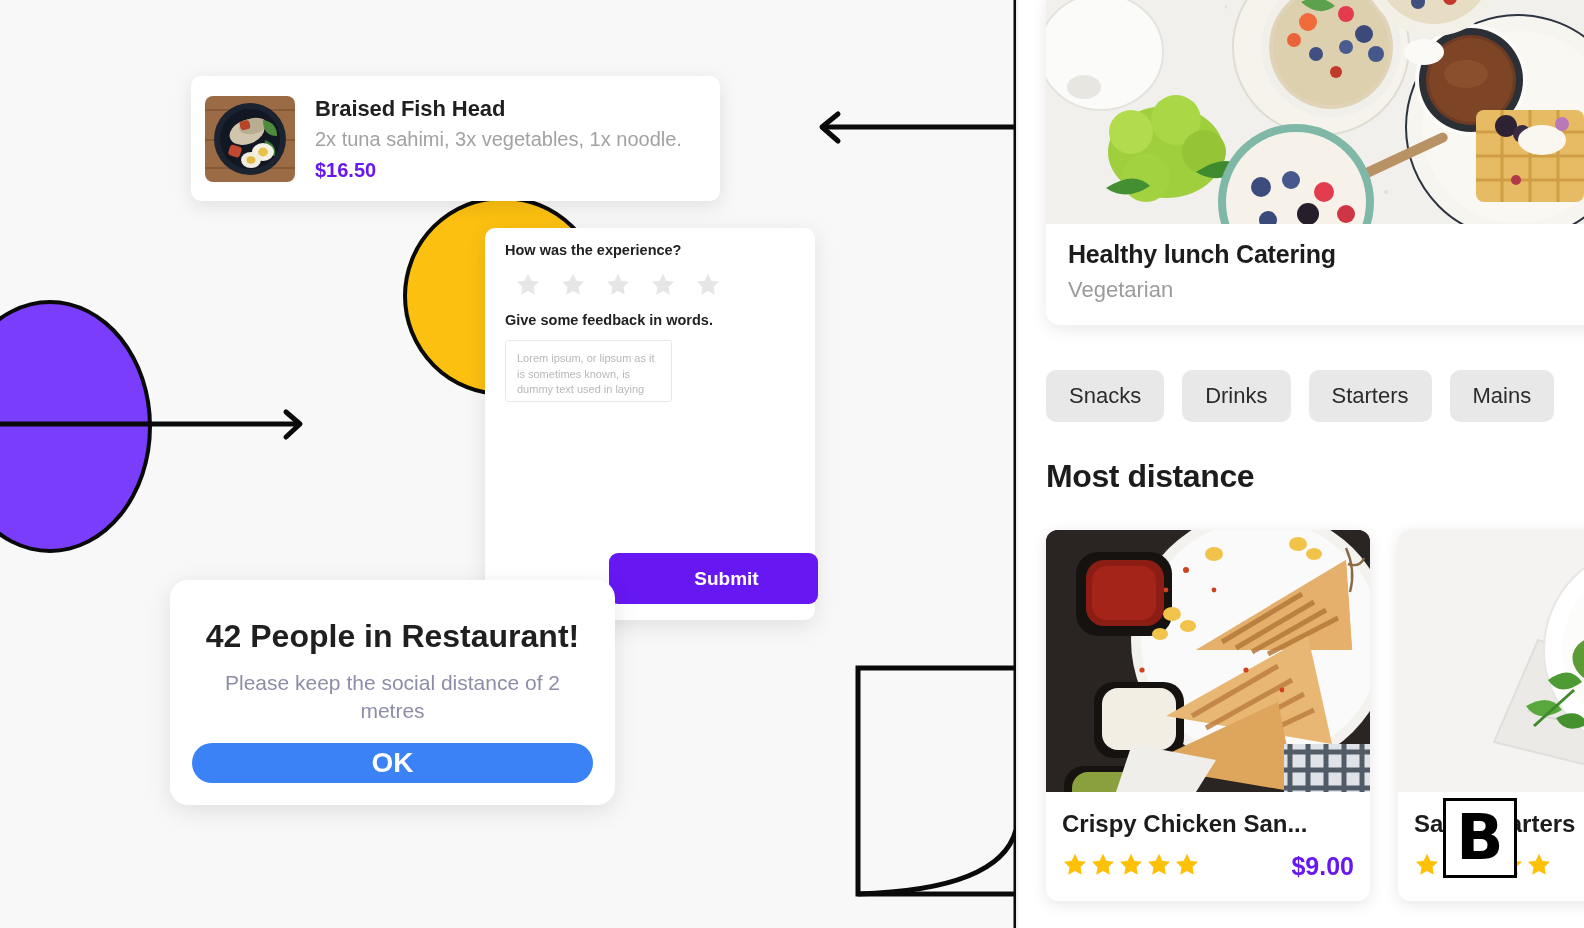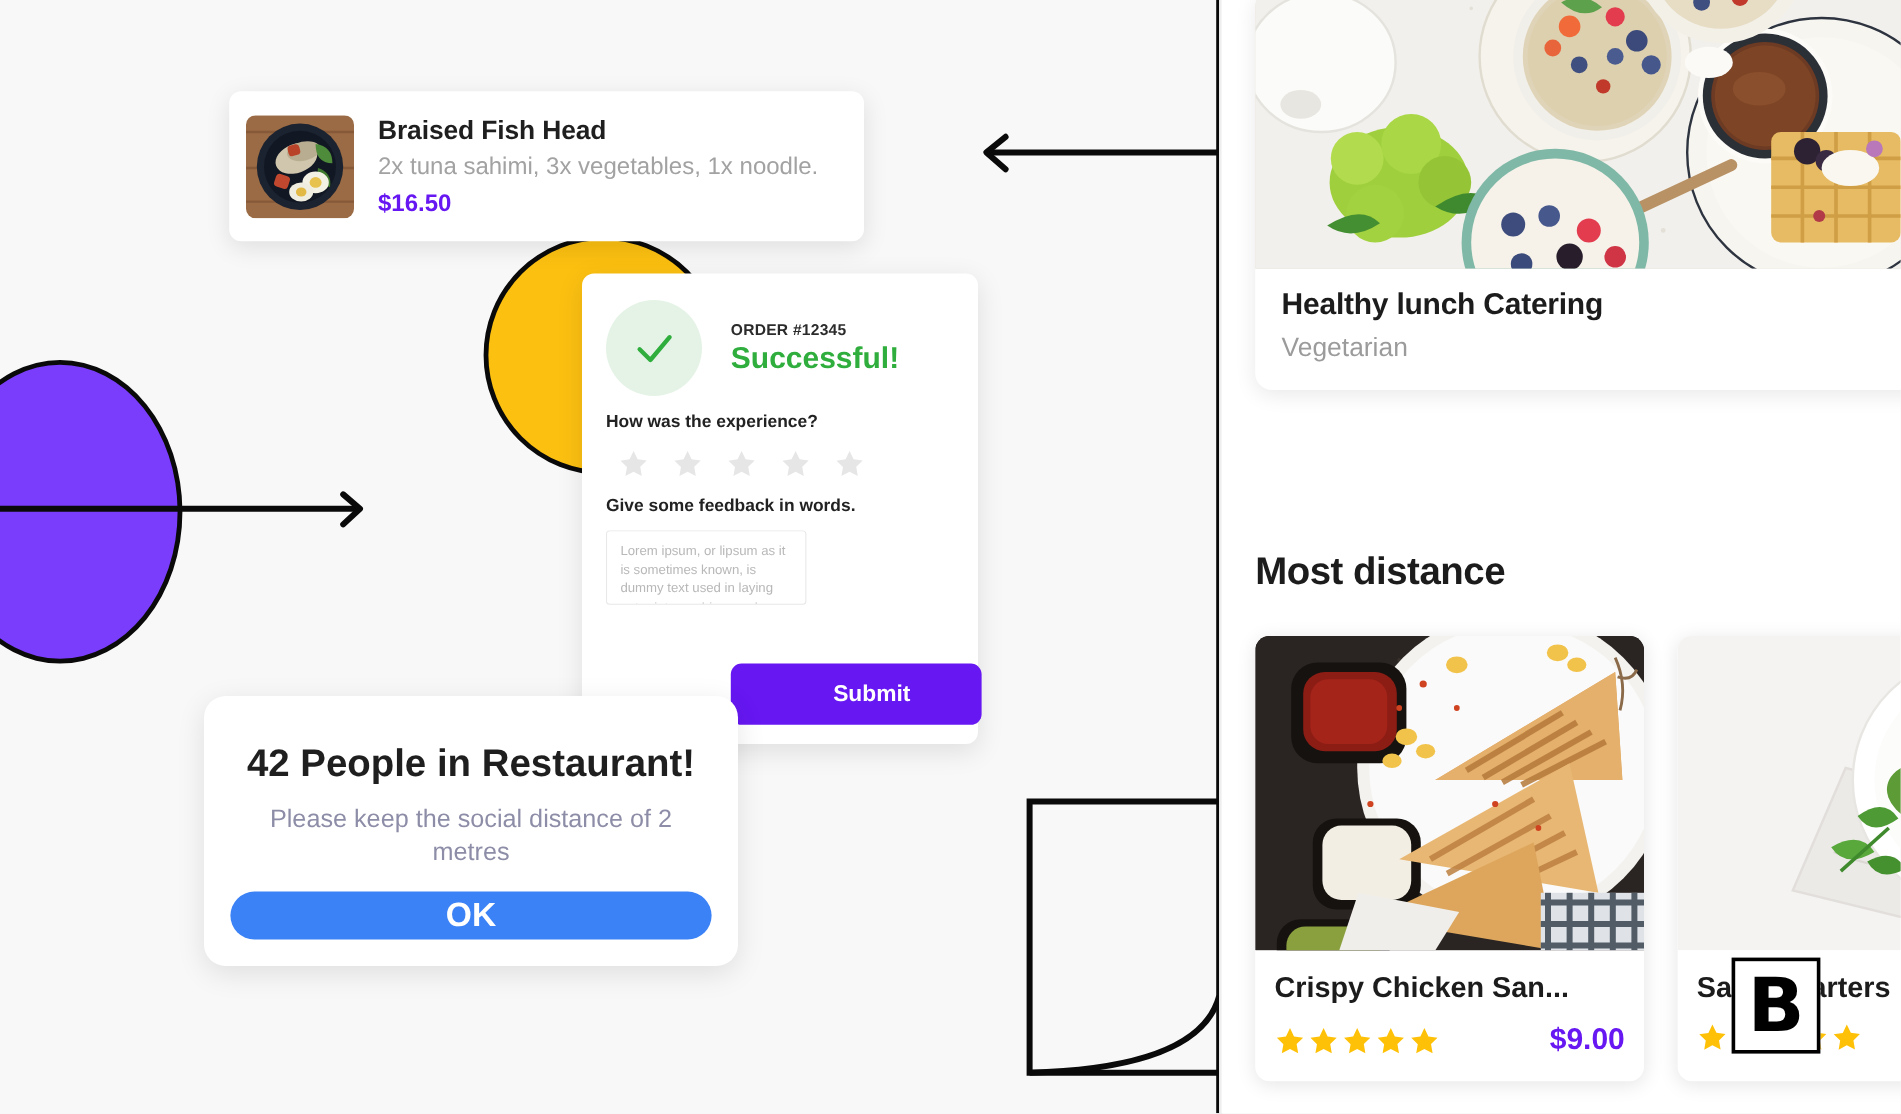--- a/index.html
+++ b/index.html
@@ -109,21 +109,21 @@
     width: 324px; height: 262px;
     position: relative;
     overflow: hidden;
   }
   .food-body { padding: 18px 16px 20px 16px; }
   .food-name {
     font-size: 24px; font-weight: 700; color: #1c1c1c;
     white-space: nowrap; overflow: hidden;
   }
   .food-meta {
-    display: flex; align-items: flex-end; justify-content: space-between;
+    display: flex; align-items: flex-start; justify-content: space-between;
     margin-top: 14px;
   }
   .stars-filled { display: flex; gap: 2px; line-height: 0; }
   .food-price {
     font-size: 25px; font-weight: 700; color: #6617f2;
   }
 
   
   .dish-card {
     position: absolute; left: 191px; top: 76px;
@@ -380,20 +380,26 @@
           <circle cx="372" cy="10" r="7" fill="#3f4f80"></circle>
           <circle cx="404" cy="6" r="7" fill="#c0392b"></circle>
         </svg>
       </div>
       <div class="hero-body">
         <div class="hero-title">Healthy lunch Catering</div>
         <div class="hero-sub">Vegetarian</div>
       </div>
     </div>
 
+    <div class="chips-row">
+      <button class="chip">Snacks</button>
+      <button class="chip">Drinks</button>
+      <button class="chip">Starters</button>
+      <button class="chip">Mains</button>
+    </div>
 
     <div class="section-title">Most distance</div>
 
     <div class="food-row">
 
       <div class="food-card">
         <div class="food-img">
           <svg viewBox="0 0 324 262" width="324" height="262" preserveAspectRatio="xMidYMid slice">
             <rect width="324" height="262" fill="#1d1a18"></rect>
             <g fill="#2a2522">
@@ -614,31 +620,20 @@
       </svg>
     </div>
     <div>
       <div class="dish-title">Braised Fish Head</div>
       <div class="dish-desc">2x tuna sahimi, 3x vegetables, 1x noodle.</div>
       <div class="dish-price">$16.50</div>
     </div>
   </div>
 
   <div class="feedback-card">
-    <div class="fb-head">
-      <div class="fb-check">
-        <svg viewBox="0 0 44 44" width="44" height="44">
-          <polyline points="10,23 19,32 35,13" fill="none" stroke="#2fae3d" stroke-width="3.6" stroke-linecap="round" stroke-linejoin="round"></polyline>
-        </svg>
-      </div>
-      <div>
-        <div class="fb-order">ORDER #12345</div>
-        <div class="fb-success">Successful!</div>
-      </div>
-    </div>
 
     <div class="fb-label">How was the experience?</div>
 
     <div class="fb-stars">
       <svg viewBox="0 0 24 24" width="26" height="26">
           <path fill="#e6e6e6" d="M12 1.6l3.1 6.4 7 1-5 4.9 1.2 7-6.3-3.3L5.7 21l1.2-7-5-4.9 7-1z"></path>
         </svg>
       <svg viewBox="0 0 24 24" width="26" height="26">
           <path fill="#e6e6e6" d="M12 1.6l3.1 6.4 7 1-5 4.9 1.2 7-6.3-3.3L5.7 21l1.2-7-5-4.9 7-1z"></path>
         </svg>

